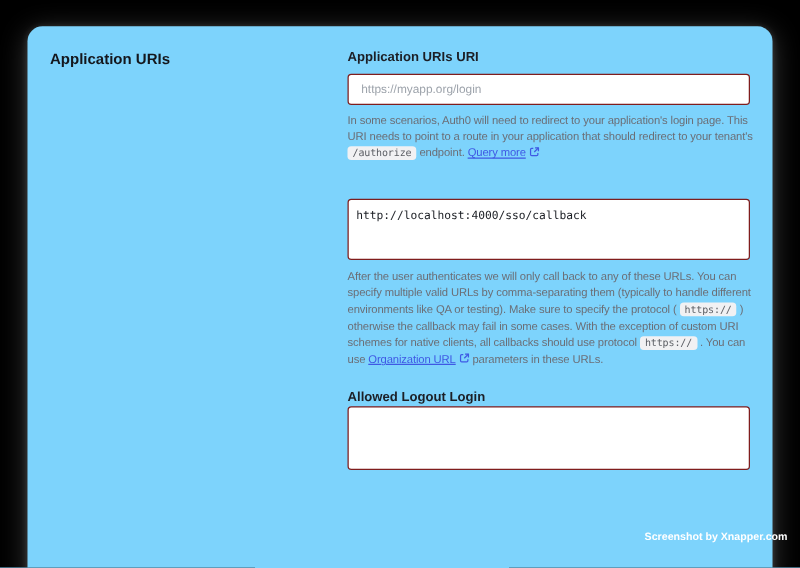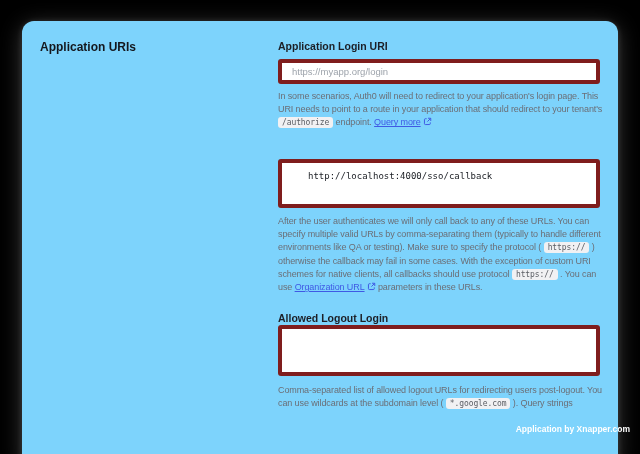--- a/index.html
+++ b/index.html
@@ -17,30 +17,30 @@
   .section-title{
     position:absolute;left:18px;top:19px;
     font-size:12px;font-weight:700;color:#14171d;letter-spacing:0;
   }
   .field-label{
     position:absolute;left:256px;width:326px;
     font-size:10.5px;font-weight:600;color:#1c1f26;line-height:12px;
   }
   .text-input,.text-area{
     position:absolute;left:256px;width:322px;box-sizing:border-box;
-    border:4px solid #7f1d1d;border-radius:3px;background:#fff;
+    border:1px solid #7f1d1d;border-radius:3px;background:#fff;
     color:#1a1d23;outline:none;
   }
   .text-input{
     height:25px;padding:0 10px;font-size:9.5px;
     font-family:"Liberation Sans",sans-serif;
   }
   .text-input::placeholder{color:#9da3ab;opacity:1;}
   .text-area{
-    padding:7px 26px;resize:none;
+    padding:7px 6px;resize:none;
     font-family:"DejaVu Sans Mono",monospace;font-size:9px;line-height:12px;
   }
   .help{
     position:absolute;left:256px;width:328px;
     font-size:9px;line-height:13.2px;letter-spacing:-0.1px;color:#6b6e76;
   }
   .help code{
     font-family:"DejaVu Sans Mono",monospace;font-size:8px;
     background:#f1f1f3;color:#5a5d63;border-radius:3px;padding:1px 4px;
     white-space:nowrap;
@@ -58,34 +58,33 @@
     font-size:8.5px;font-weight:700;color:#ffffff;letter-spacing:0;
   }
 </style>
 </head>
 <body>
 
 <div class="card">
 
   <div class="section-title">Application URIs</div>
 
-  <div class="field-label" style="top:19px;">Application Login URI</div>
+  <div class="field-label" style="top:19px;">Application URIs URI</div>
   <input class="text-input" style="top: 38px;" type="text" placeholder="https://myapp.org/login">
   <div class="help" style="top:69px;">In some scenarios, Auth0 will need to redirect to your application's login page. This URI needs to point to a route in your application that should redirect to your tenant's <code>/authorize</code> endpoint. <a href="#">Query more</a><svg class="ext-icon" viewBox="0 0 10 10" fill="none" xmlns="http://www.w3.org/2000/svg">
         <path d="M4 1.9H2.6c-.6 0-1 .4-1 1v4.5c0 .6.4 1 1 1h4.5c.6 0 1-.4 1-1V6" stroke="currentColor" stroke-width="1.1"></path>
         <path d="M5.6 1.4h3v3" stroke="currentColor" stroke-width="1.1"></path>
         <path d="M8.4 1.6 4.9 5.1" stroke="currentColor" stroke-width="1.1"></path>
       </svg></div>
 
   <textarea class="text-area" style="top: 138px; height: 49px;">http://localhost:4000/sso/callback</textarea>
   <div class="help" style="top:194px;">After the user authenticates we will only call back to any of these URLs. You can specify multiple valid URLs by comma-separating them (typically to handle different environments like QA or testing). Make sure to specify the protocol ( <code>https://</code> ) otherwise the callback may fail in some cases. With the exception of custom URI schemes for native clients, all callbacks should use protocol <code>https://</code> . You can use <a href="#">Organization URL</a><svg class="ext-icon" viewBox="0 0 10 10" fill="none" xmlns="http://www.w3.org/2000/svg">
         <path d="M4 1.9H2.6c-.6 0-1 .4-1 1v4.5c0 .6.4 1 1 1h4.5c.6 0 1-.4 1-1V6" stroke="currentColor" stroke-width="1.1"></path>
         <path d="M5.6 1.4h3v3" stroke="currentColor" stroke-width="1.1"></path>
         <path d="M8.4 1.6 4.9 5.1" stroke="currentColor" stroke-width="1.1"></path>
       </svg> parameters in these URLs.</div>
 
   <div class="field-label" style="top:291px;">Allowed Logout Login</div>
   <textarea class="text-area" style="top: 304px; height: 51px;"></textarea>
-  <div class="help" style="top:363px;">Comma-separated list of allowed logout URLs for redirecting users post-logout. You can use wildcards at the subdomain level ( <code>*.google.com</code> ). Query strings</div>
 
 </div>
 
-<div class="watermark">Application by Xnapper.com</div>
+<div class="watermark">Screenshot by Xnapper.com</div>
 
 </body></html>

